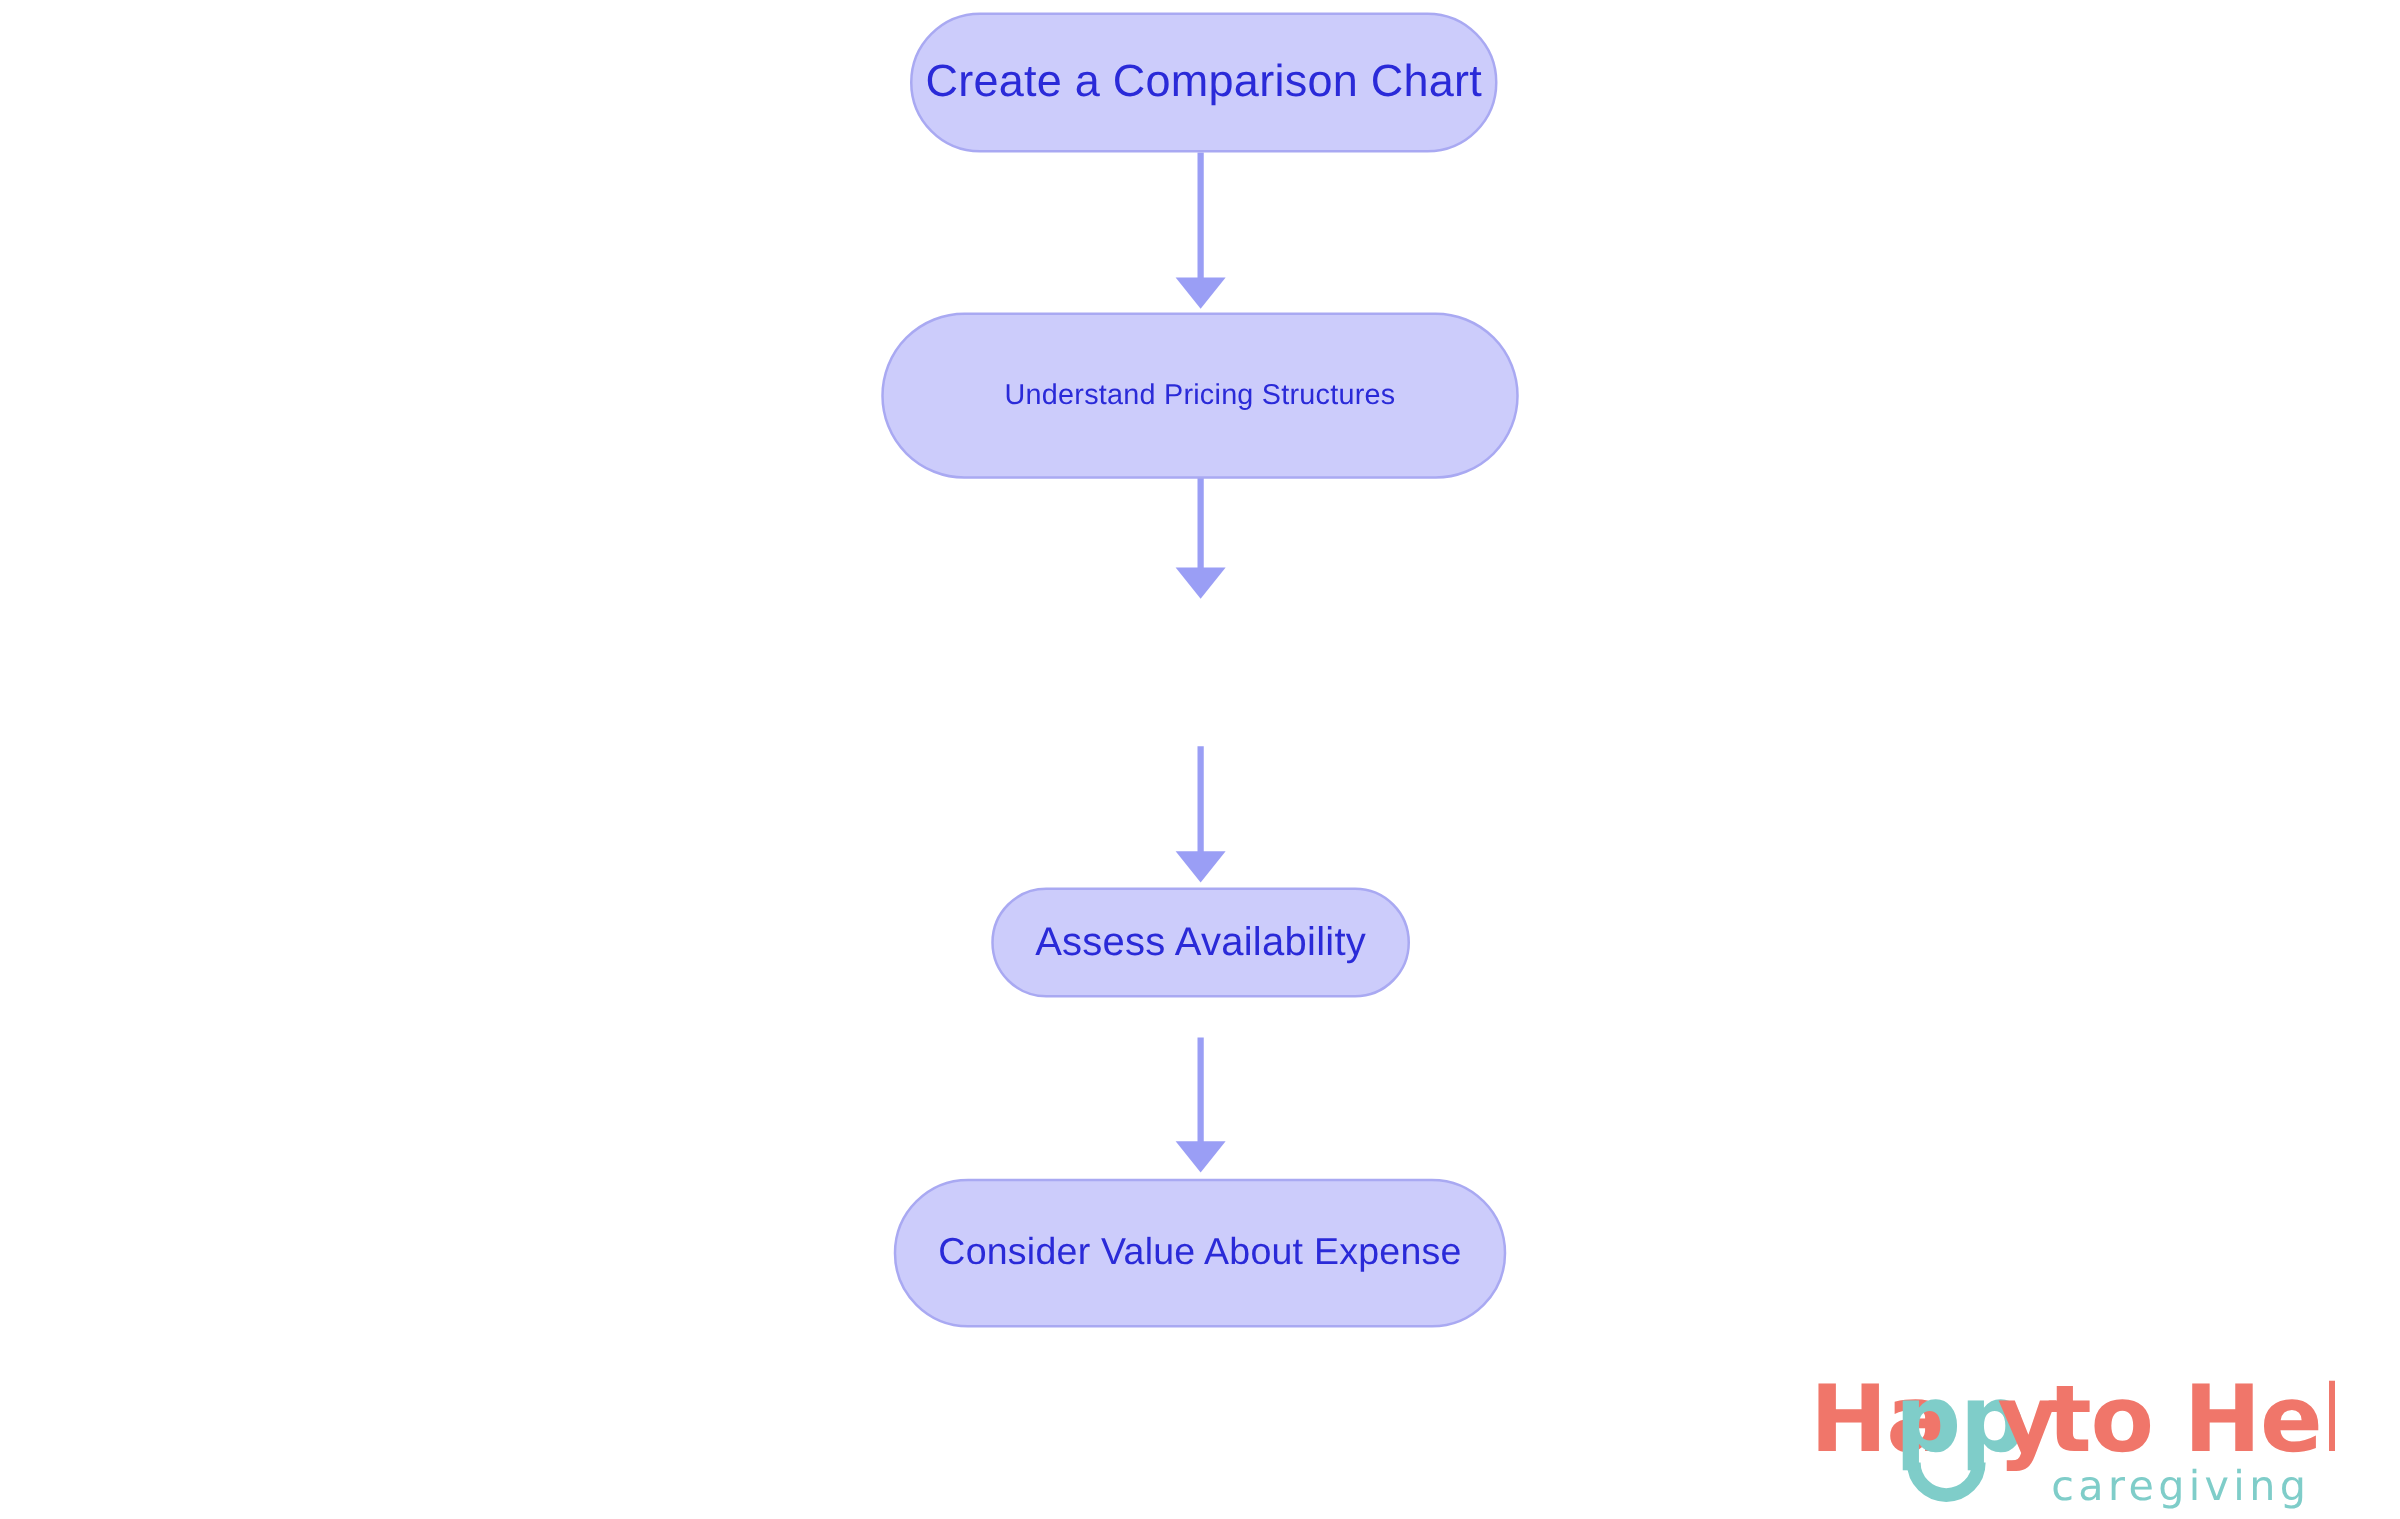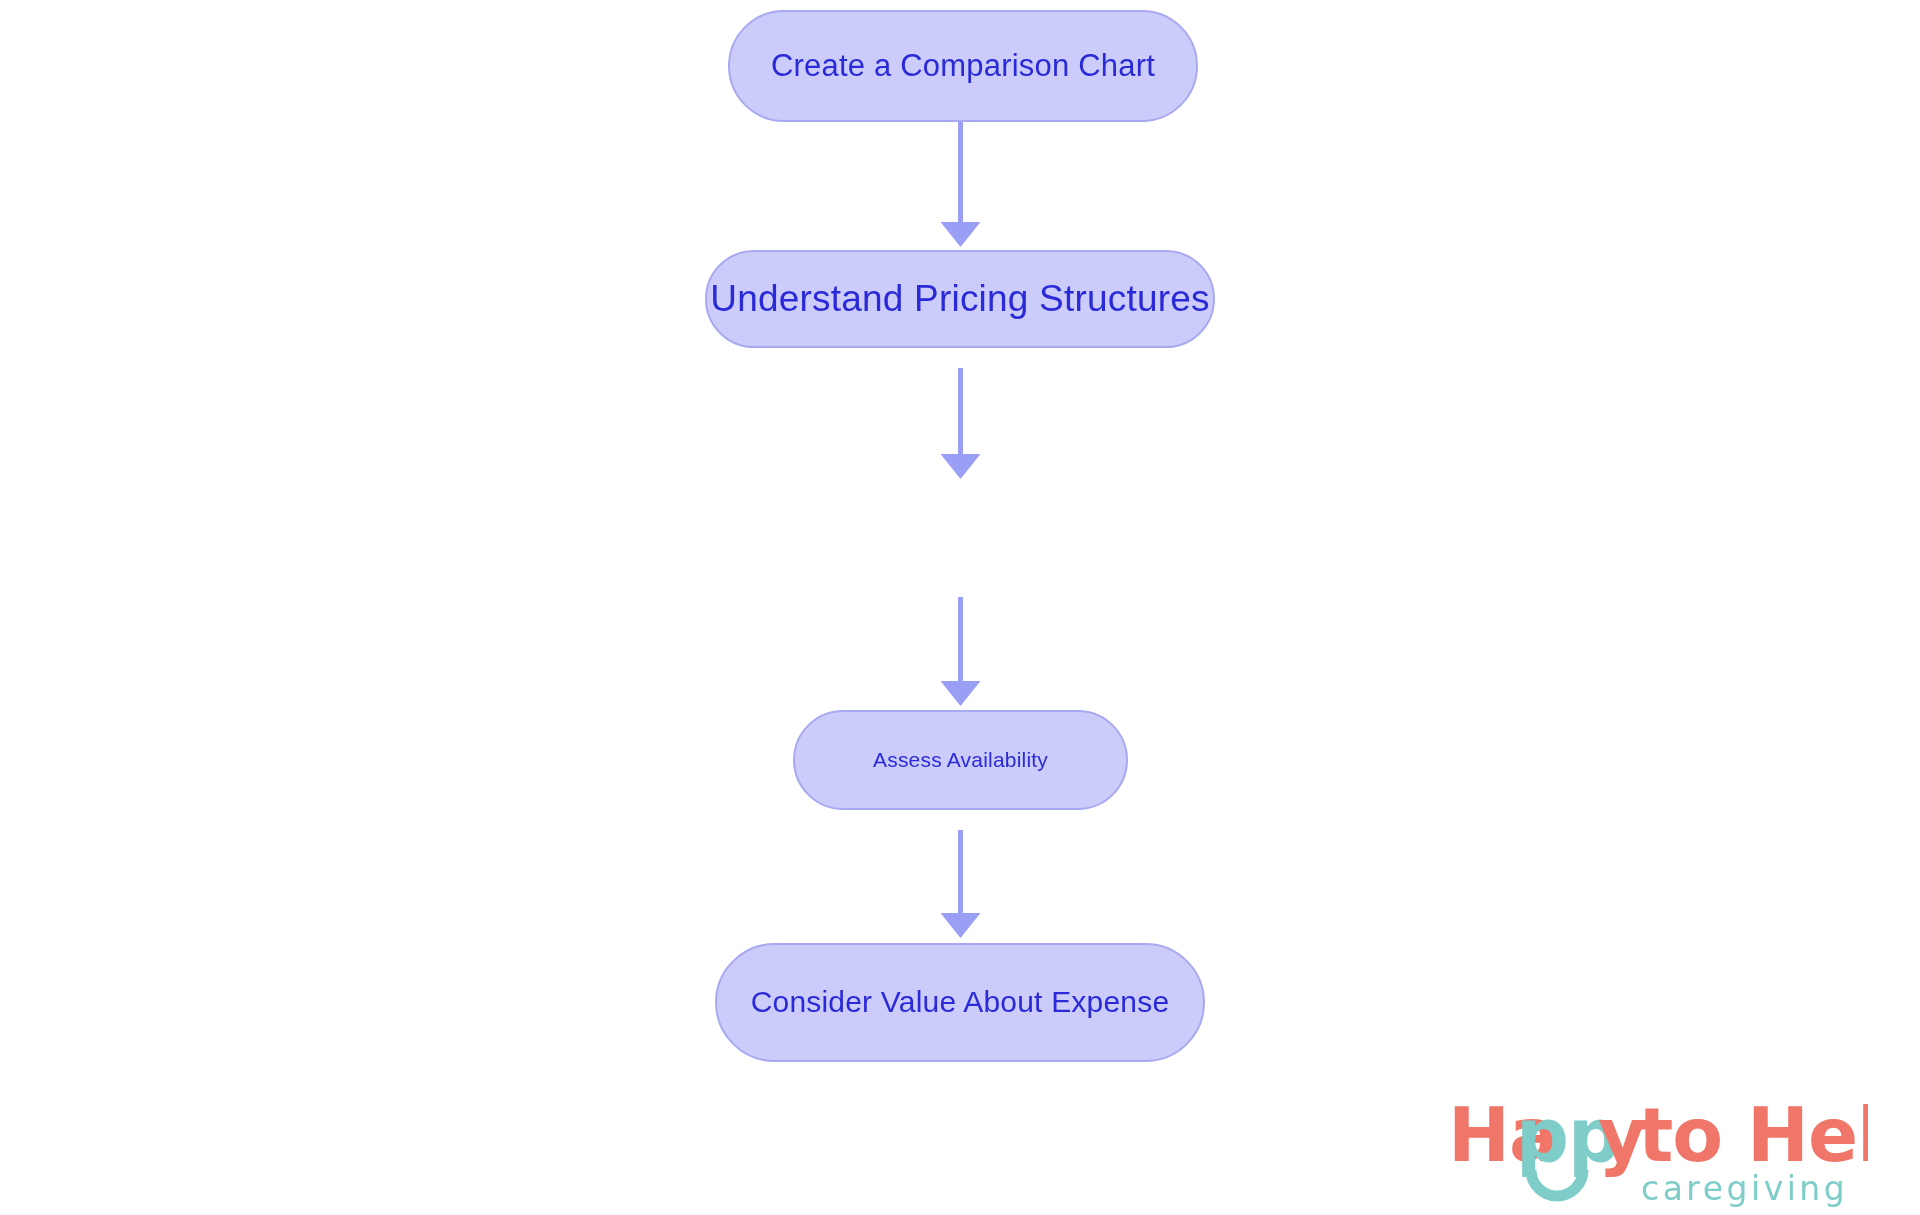--- a/index.html
+++ b/index.html
@@ -40,24 +40,24 @@
     user-select: none;
   }
 
   .flow-node .node-label {
     display: block;
     line-height: 1;
     padding-bottom: 2px;
   }
 
   
-  #node-0 { left: 728px;  top: 10px;   width: 470px; height: 112px; font-size: 31px; align-items: center; }
-  #node-1 { left: 705px;  top: 250px;  width: 510px; height: 98px; font-size: 37px; }
+  #node-0 { left: 728px;  top: 10px;   width: 470px; height: 112px; font-size: 36px; align-items: center; }
+  #node-1 { left: 705px;  top: 250px;  width: 510px; height: 133px; font-size: 23px; }
   #node-2 { left: 715px;  top: 483px;  width: 490px; height: 115px; font-size: 30px; }
-  #node-3 { left: 793px;  top: 710px;  width: 335px; height: 100px; font-size: 21px; }
+  #node-3 { left: 793px;  top: 710px;  width: 335px; height: 88px; font-size: 32px; }
   #node-4 { left: 715px;  top: 943px;  width: 490px; height: 119px; font-size: 30px; }
 
   
   .connector {
     position: absolute;
     left: 0;
     top: 0;
     overflow: visible;
   }
 

